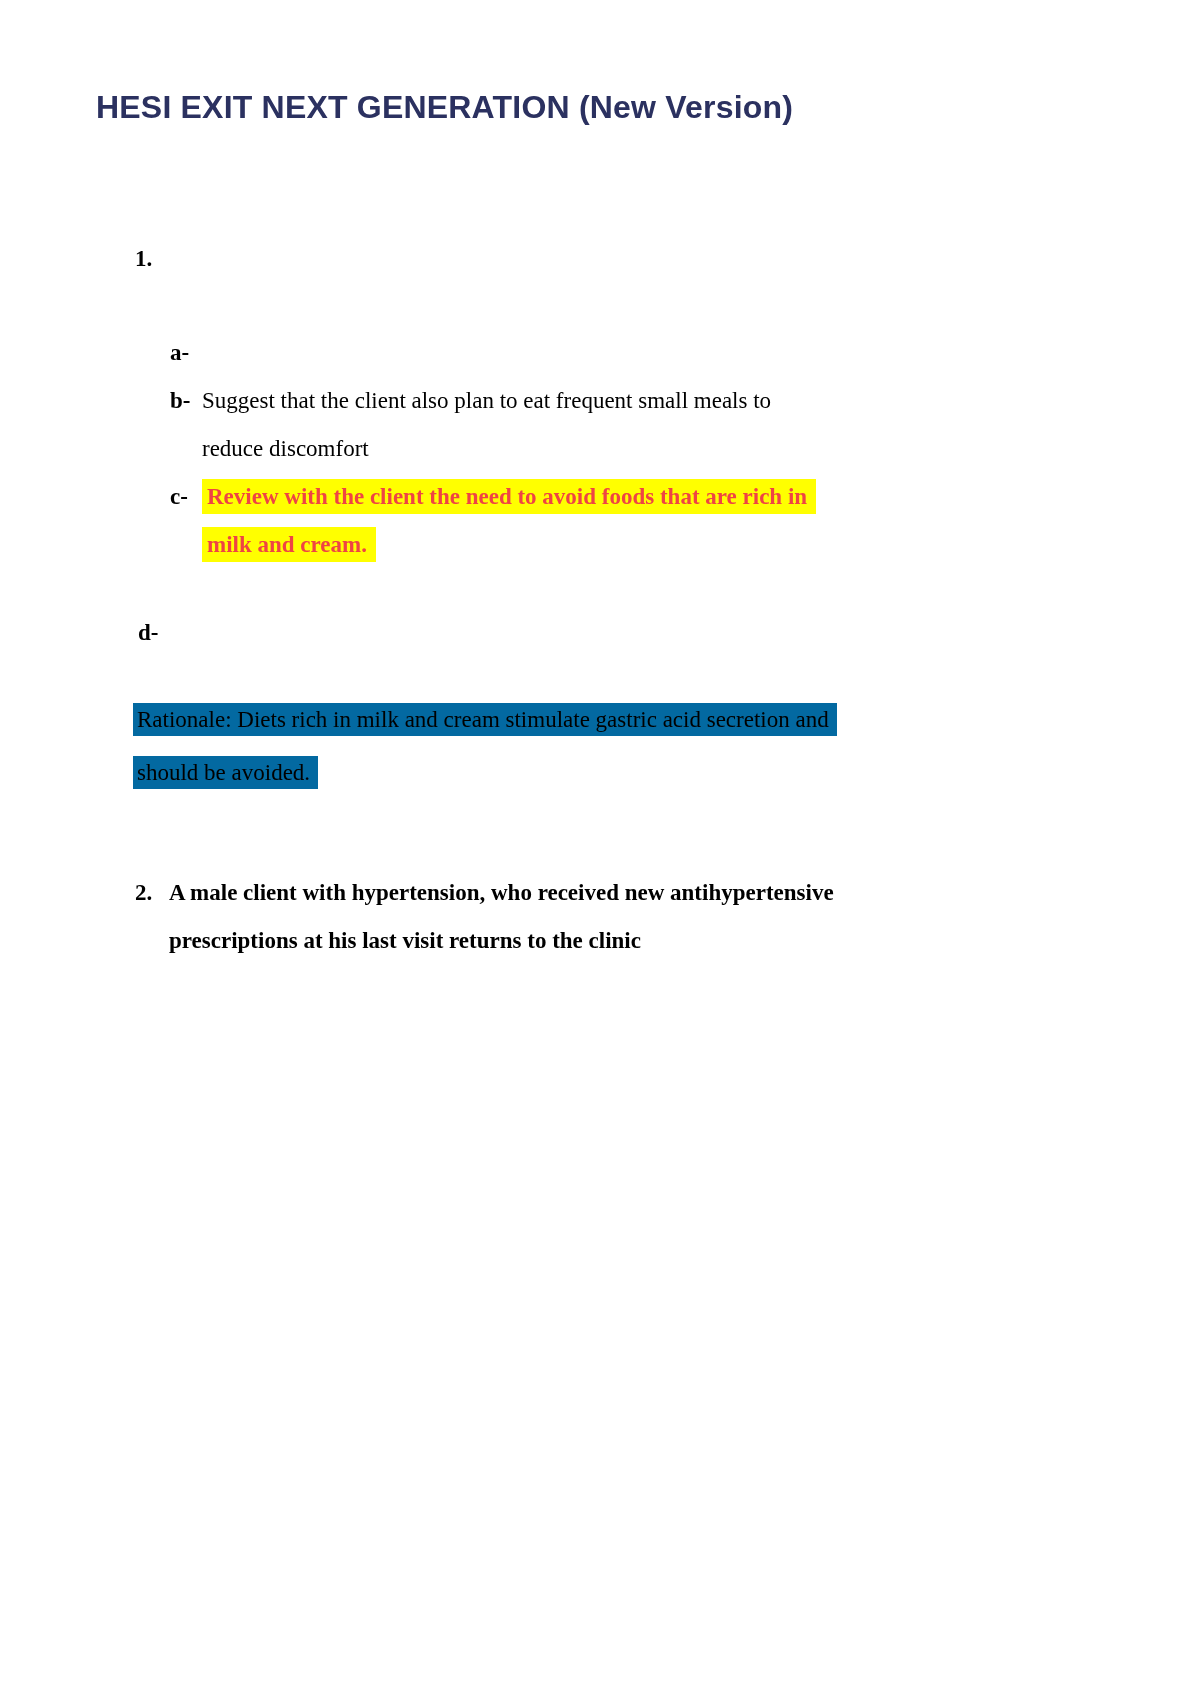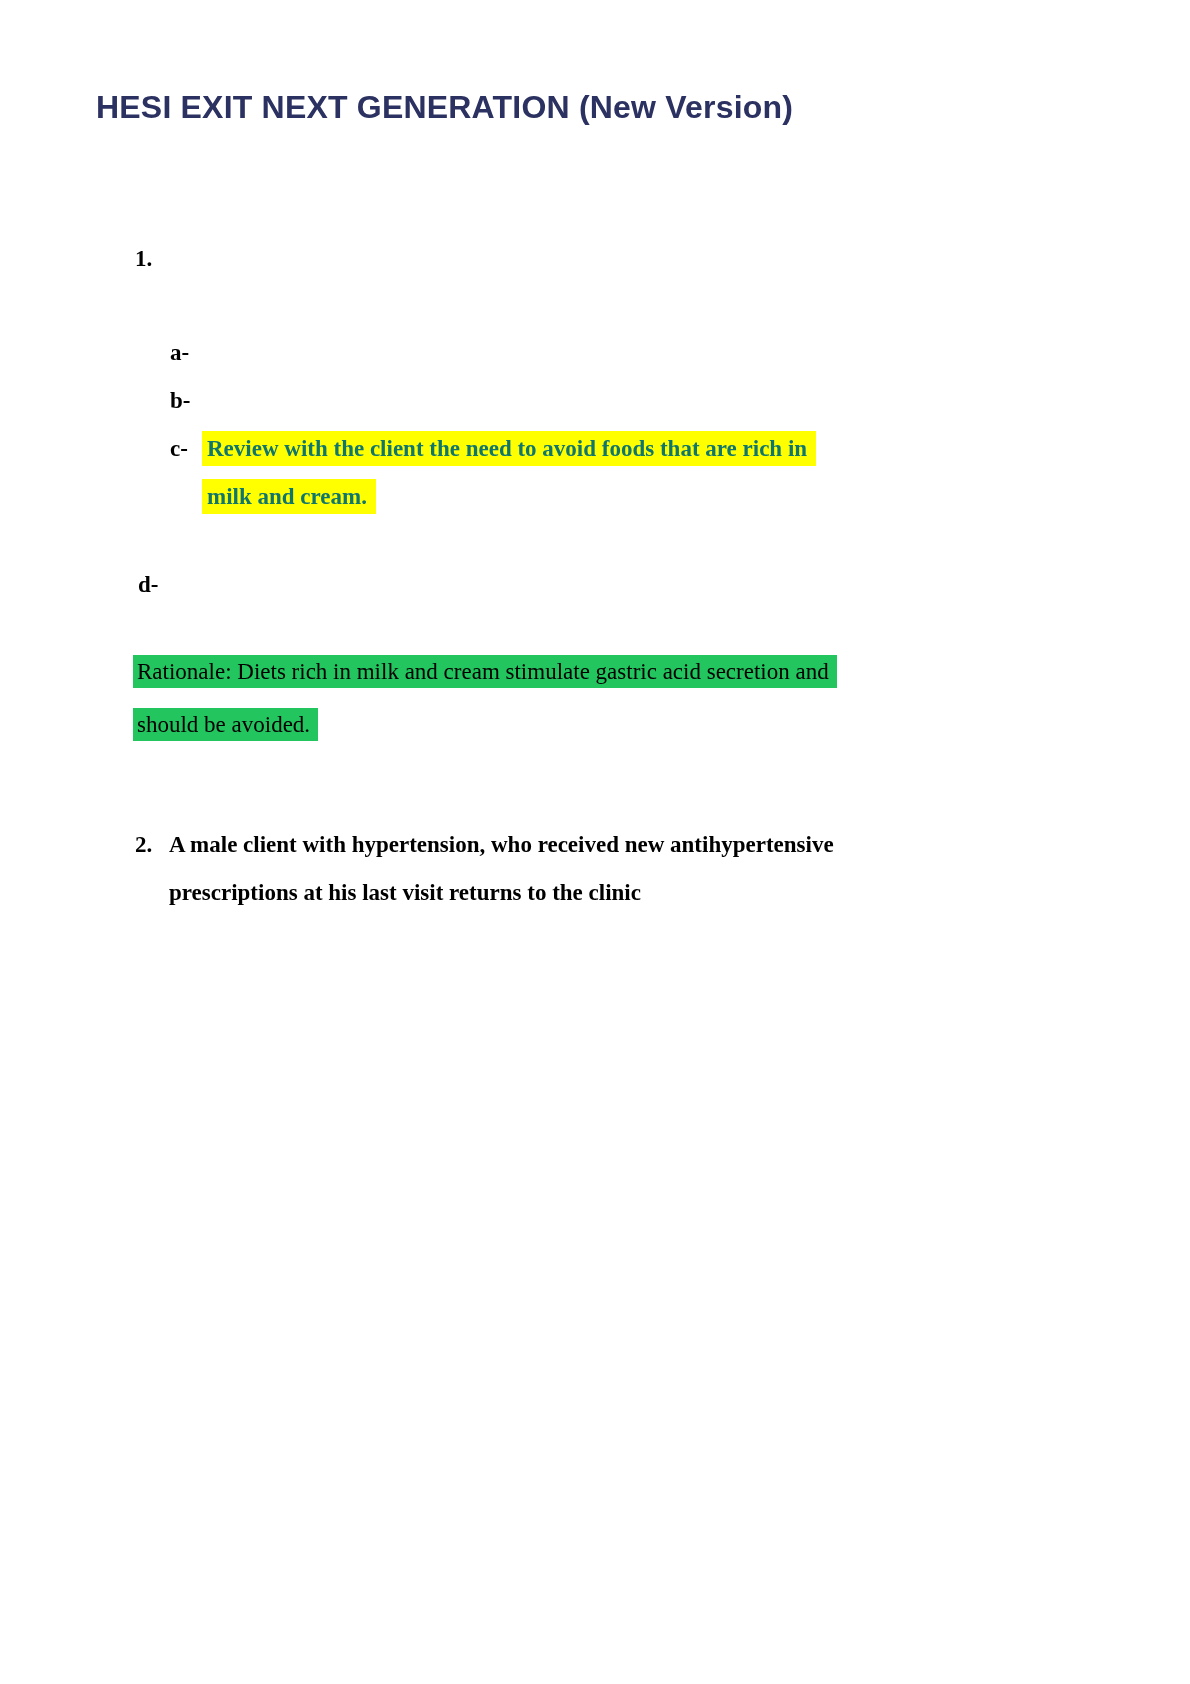--- a/index.html
+++ b/index.html
@@ -22,27 +22,27 @@
   .content { position:absolute; top:235px; left:0; width:1190px; font-size:23px; }
   .q-row { display:flex; margin-left:135px; line-height:48px; font-weight:bold; max-width:1000px; }
   .q-num { width:34px; flex:none; }
   .q-text { white-space:pre-line; }
   .options { margin-top:46px; }
   .option { display:flex; margin-left:170px; line-height:48px; max-width:1000px; }
   .opt-label { width:32px; flex:none; font-weight:bold; }
   .opt-text { white-space:pre-line; }
   .option-d { margin-left:138px; margin-top:40px; }
   mark.yellow {
-    background:#ffff00; color:#0f766e; font-weight:bold;
+    background:#ffff00; color:#ef4444; font-weight:bold;
     padding:5px 9px 5px 5px; white-space:pre-line;
     -webkit-box-decoration-break:clone; box-decoration-break:clone;text-align:right;
   }
   .rationale { margin-left:133px; margin-top:36px; line-height:53px; max-width:1010px; }
   mark.green {
-    background:#22c55e; color:#000000;
+    background:#0369a1; color:#000000;
     padding:4px 8px 4px 4px; white-space:pre-line;
     -webkit-box-decoration-break:clone; box-decoration-break:clone;
   }
   .q2 { margin-top:70px; }
 </style>
 </head>
 <body>
 
 <h1 class="doc-title">HESI EXIT NEXT GENERATION (New Version)</h1>
 
@@ -53,20 +53,22 @@
   </div>
 
   <div class="options">
 
     <div class="option">
       <span class="opt-label">a-</span>
     </div>
 
     <div class="option">
       <span class="opt-label">b-</span>
+      <div class="opt-text">Suggest that the client also plan to eat frequent small meals to
+reduce discomfort</div>
     </div>
 
     <div class="option">
       <span class="opt-label">c-</span>
       <div class="opt-text"><mark class="yellow">Review with the client the need to avoid foods that are rich in
 milk and cream.</mark></div>
     </div>
 
     <div class="option option-d">
       <span class="opt-label">d-</span>

